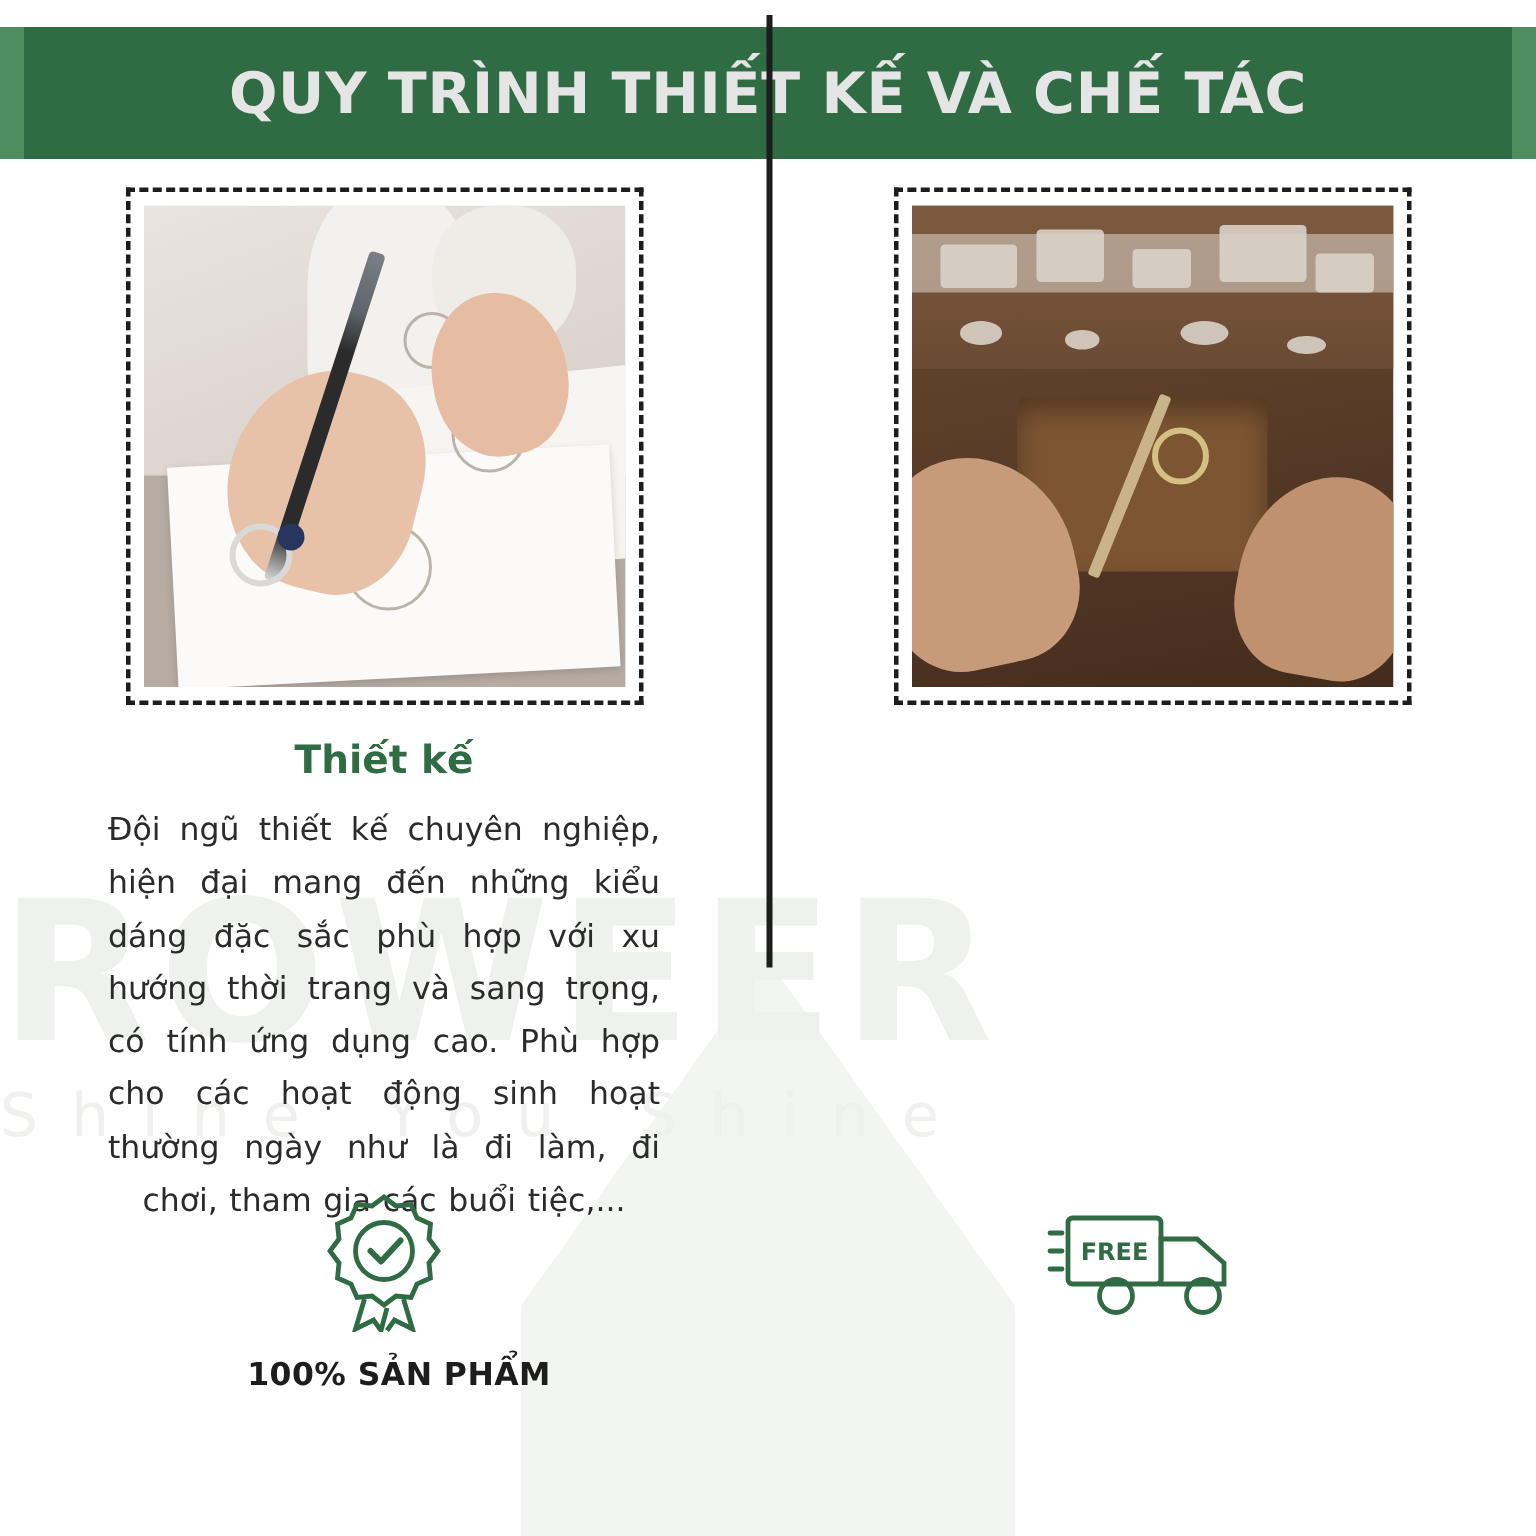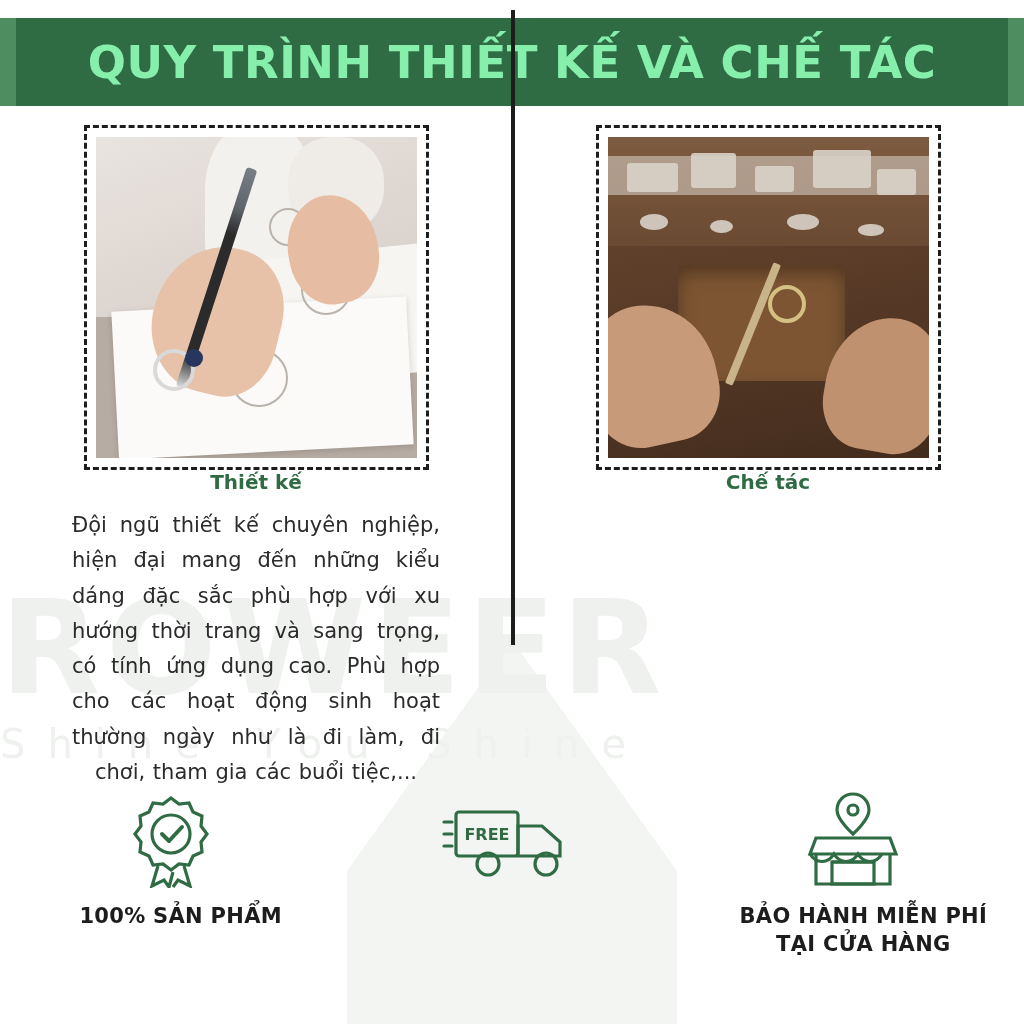--- a/index.html
+++ b/index.html
@@ -65,22 +65,22 @@
     top: 18px;
     width: 1024px;
     height: 88px;
     background: #2f6b43;
     display: flex;
     align-items: center;
     justify-content: center;
     z-index: 3;
   }
   .header-title {
-    color: #86efac;
-    font-size: 45px;
+    color: #e5e5e5;
+    font-size: 38px;
     font-weight: bold;
     letter-spacing: 0.5px;
     white-space: nowrap;
   }
   .header-accent-left,
   .header-accent-right {
     position: absolute;
     top: 0;
     width: 16px;
     height: 88px;
@@ -312,21 +312,22 @@
   .bn-shelf {
     position: absolute;
     left: 0;
     top: 6%;
     width: 100%;
     height: 12%;
     background: rgba(220, 214, 204, 0.55);
   }
 
   .col-title {
-    font-size: 20px;
+    margin-top: 22px;
+    font-size: 26px;
     font-weight: bold;
     color: #2f6b43;
   }
   .col-body {
     margin-top: 14px;
     font-size: 21px;
     line-height: 1.68;
     color: #2b2b2b;
     text-align: justify;
     text-align-last: center;
@@ -422,21 +423,20 @@
             <div class="bn-clutter" style="left:56%; top:24%; width:10%; height:5%;  border-radius:50%;"></div>
             <div class="bn-clutter" style="left:78%; top:27%; width:8%;  height:4%;  border-radius:50%;"></div>
             <div class="bn-block"></div>
             <div class="bn-tool"></div>
             <div class="bn-ring"></div>
             <div class="bn-hand-l"></div>
             <div class="bn-hand-r"></div>
           </div>
         </div>
       </div>
-      <div class="col-title">Chế tác</div>
     </div>
   </div>
 
   <div class="divider"></div>
 
   <div class="features">
 
     <div class="feature">
       <div class="feature-icon">
         <svg width="92" height="96" viewBox="0 0 92 96" fill="none" stroke="#2f6b43" stroke-width="3.2">
@@ -458,32 +458,15 @@
           <rect x="14" y="18" width="62" height="44" rx="3"></rect>
           <path d="M76 32 L100 32 L118 48 L118 62 L76 62 Z"></path>
           <circle cx="46" cy="70" r="11"></circle>
           <circle cx="104" cy="70" r="11"></circle>
           <path d="M2 28 L10 28 M2 40 L10 40 M2 52 L10 52" stroke-linecap="round"></path>
           <text x="45" y="46" font-family="DejaVu Sans, sans-serif" font-size="16" font-weight="bold" fill="#2f6b43" stroke="none" text-anchor="middle">FREE</text>
         </svg>
       </div>
     </div>
 
-    <div class="feature">
-      <div class="feature-icon">
-        <svg width="110" height="96" viewBox="0 0 110 96" fill="none" stroke="#2f6b43" stroke-width="3.2">
-          <path d="M55 2 C46 2 39 9 39 18 C39 28 55 42 55 42 C55 42 71 28 71 18 C71 9 64 2 55 2 Z"></path>
-          <circle cx="55" cy="18" r="5"></circle>
-          <path d="M18 46 L92 46 L98 62 L12 62 Z"></path>
-          <path d="M18 62 L18 92 L92 92 L92 62"></path>
-          <rect x="34" y="70" width="42" height="22"></rect>
-          <path d="M34 70 L76 70"></path>
-          <path d="M12 62 C18 72 30 72 36 62 C42 72 54 72 60 62 C66 72 78 72 84 62"></path>
-        </svg>
-      </div>
-      <div class="feature-label">
-        <div>BẢO HÀNH MIỄN PHÍ</div>
-        <div>TẠI CỬA HÀNG</div>
-      </div>
-    </div>
 
   </div>
 </div>
 
 </body></html>

